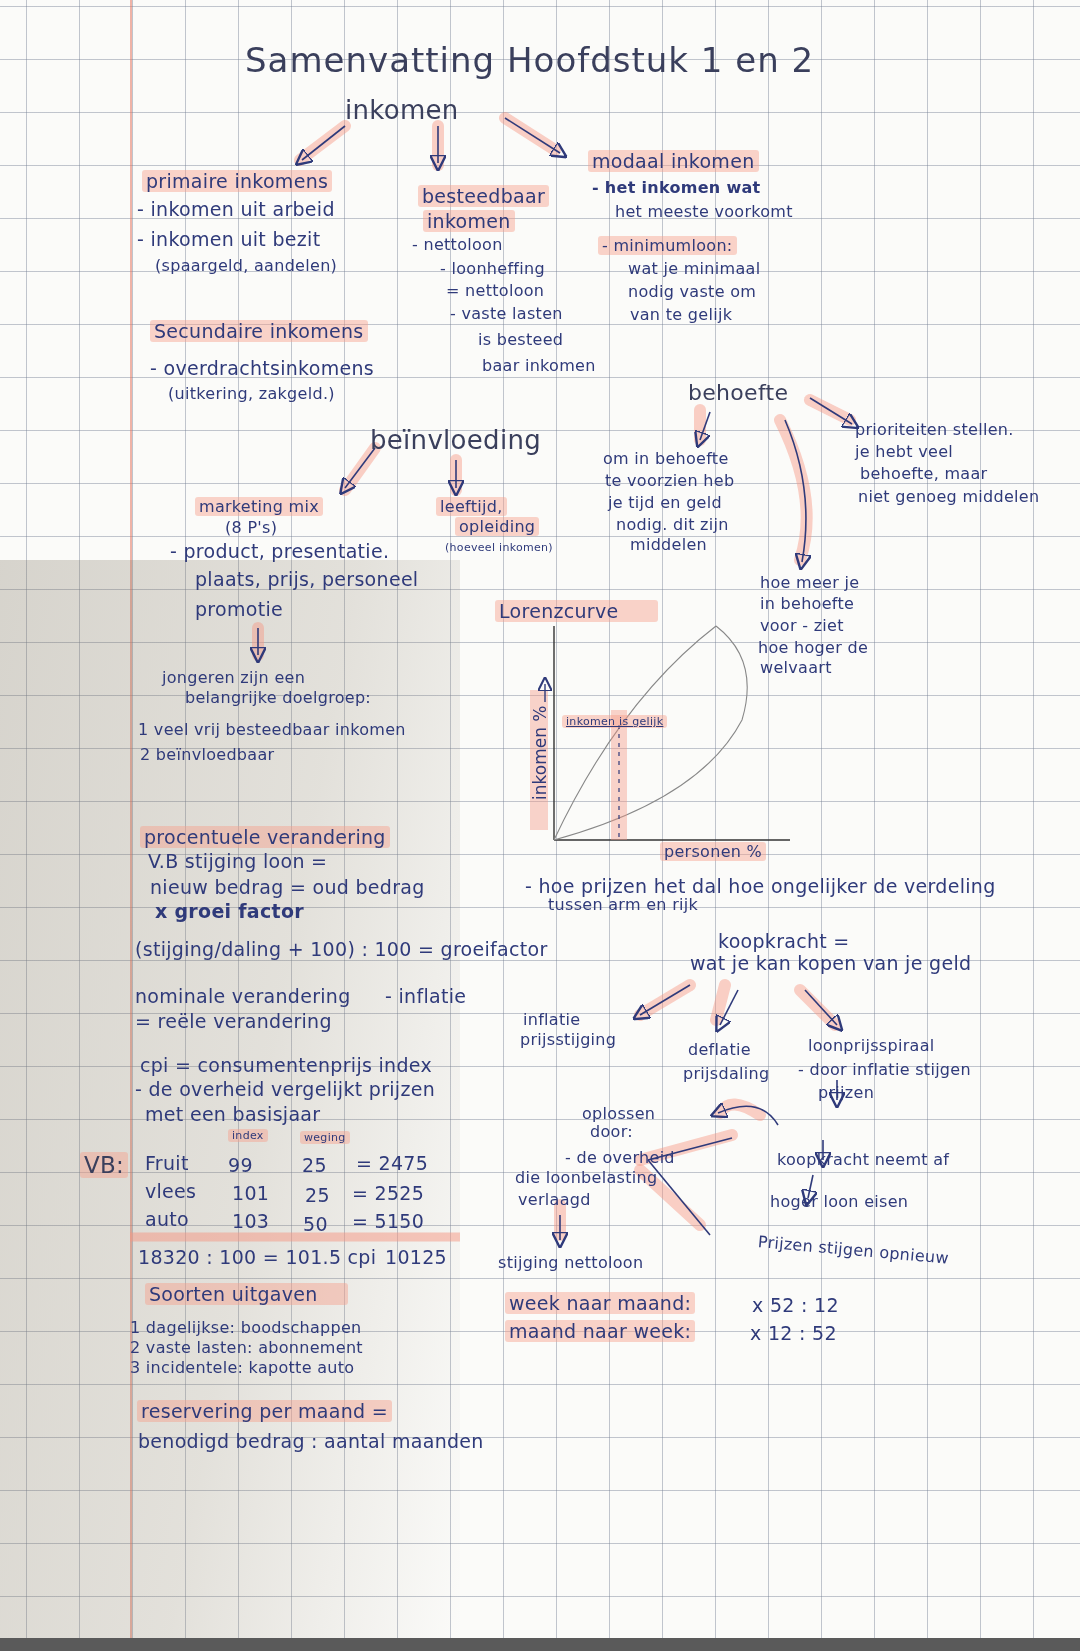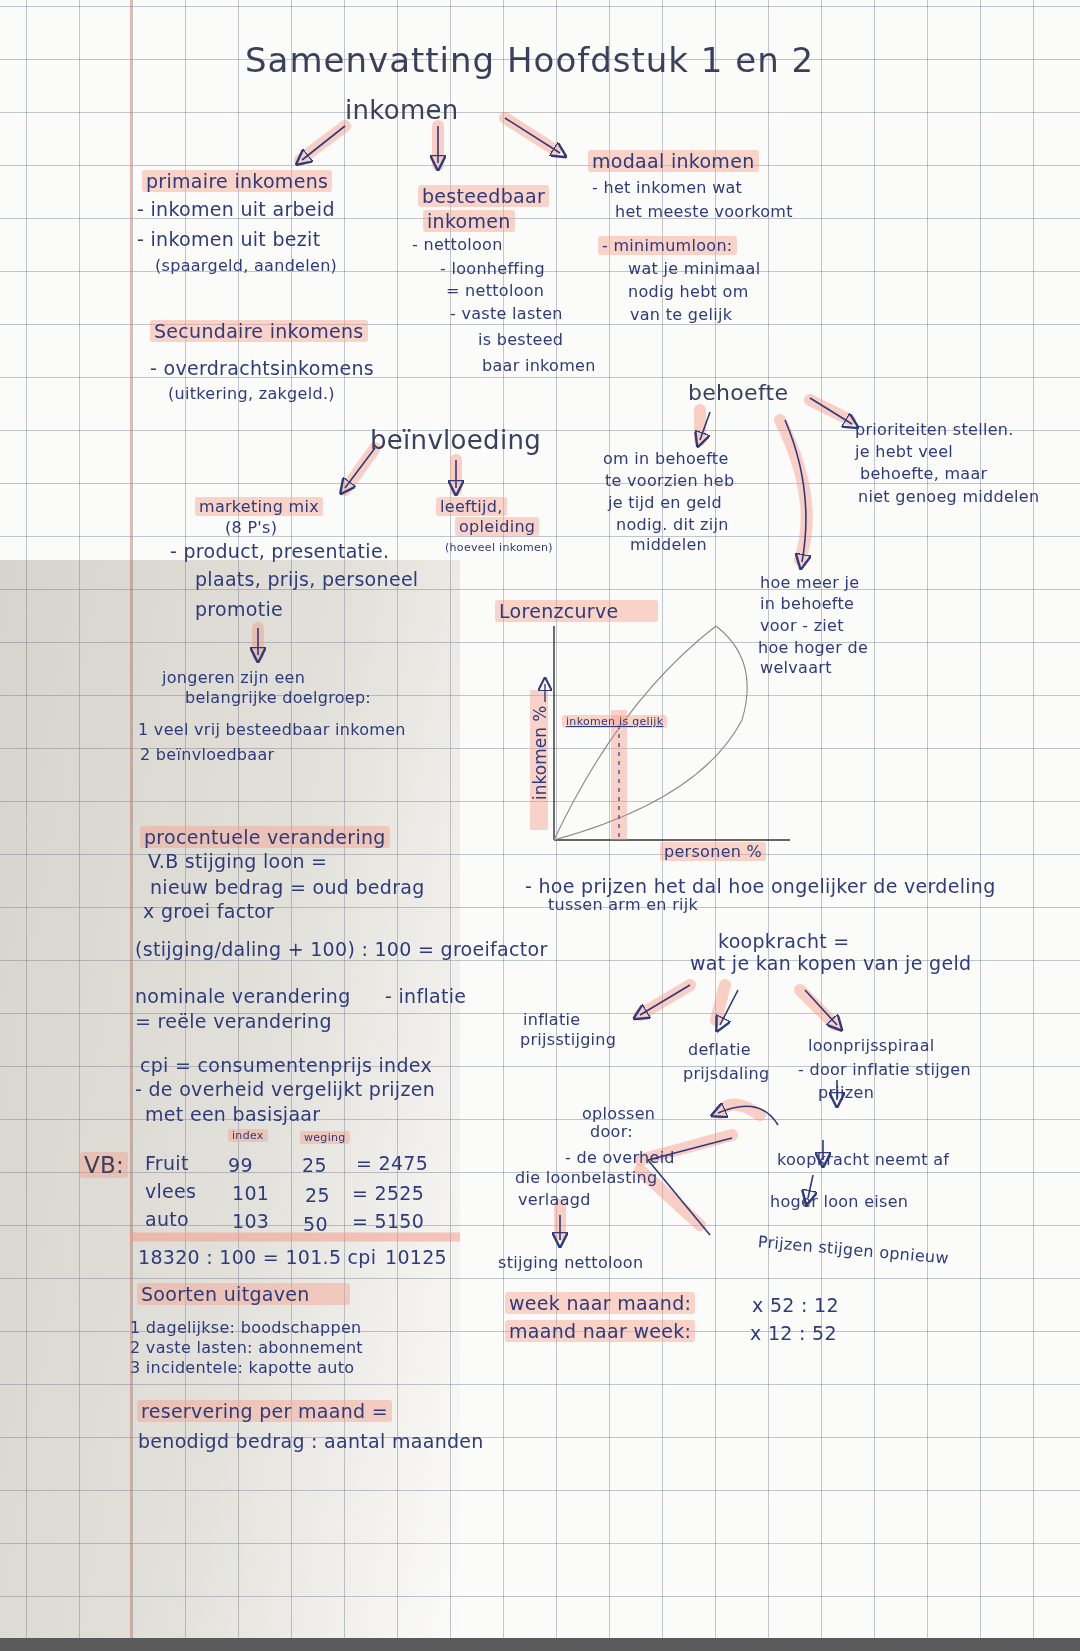--- a/index.html
+++ b/index.html
@@ -131,25 +131,25 @@
 <div class="t" style="left:418px;top:185px;"><span class="hl">besteedbaar</span></div>
 <div class="t" style="left:423px;top:210px;"><span class="hl">inkomen</span></div>
 <div class="t sm" style="left:412px;top:235px;">- nettoloon</div>
 <div class="t sm" style="left:440px;top:259px;">- loonheffing</div>
 <div class="t sm" style="left:446px;top:281px;">= nettoloon</div>
 <div class="t sm" style="left:450px;top:304px;">- vaste lasten</div>
 <div class="t sm" style="left:478px;top:330px;">is besteed</div>
 <div class="t sm" style="left:482px;top:356px;">baar inkomen</div>
 
 <div class="t" style="left:588px;top:150px;"><span class="hl">modaal inkomen</span></div>
-<div class="t sm" style="left:592px;top:178px;">- het inkomen wat</div>
+<div class="t sm" style="left:592px;top:178px;font-weight:bold;">- het inkomen wat</div>
 <div class="t sm" style="left:615px;top:202px;">het meeste voorkomt</div>
 <div class="t sm" style="left:598px;top:236px;"><span class="hl">- minimumloon:</span></div>
 <div class="t sm" style="left:628px;top:259px;">wat je minimaal</div>
-<div class="t sm" style="left:628px;top:282px;">nodig hebt om</div>
+<div class="t sm" style="left:628px;top:282px;">nodig vaste om</div>
 <div class="t sm" style="left:630px;top:305px;">van te gelijk</div>
 
 <div class="t h" style="left:370px;top:425px;">beïnvloeding</div>
 <div class="t sm" style="left:195px;top:497px;"><span class="hl">marketing mix</span></div>
 <div class="t sm" style="left:225px;top:518px;">(8 P's)</div>
 <div class="t sm" style="left:436px;top:497px;"><span class="hl">leeftijd,</span></div>
 <div class="t sm" style="left:455px;top:517px;"><span class="hl">opleiding</span></div>
 <div class="t xs" style="left:445px;top:540px;">(hoeveel inkomen)</div>
 <div class="t" style="left:170px;top:540px;">- product, presentatie.</div>
 <div class="t" style="left:195px;top:568px;">plaats, prijs, personeel</div>
@@ -178,21 +178,21 @@
 <div class="t" style="left:495px;top:600px;"><span class="hl" style="padding:0 39px 0 4px;">Lorenzcurve</span></div>
 <div class="vlabel" style="left:530px;top:800px;">inkomen %</div>
 <div class="t xs" style="left:562px;top:714px;text-decoration:underline;"><span class="hl">inkomen is gelijk</span></div>
 <div class="t sm" style="left:660px;top:842px;"><span class="hl">personen %</span></div>
 <div class="t" style="left:525px;top:875px;">- hoe prijzen het dal hoe ongelijker de verdeling</div>
 <div class="t sm" style="left:548px;top:895px;">tussen arm en rijk</div>
 
 <div class="t" style="left:140px;top:826px;"><span class="hl">procentuele verandering</span></div>
 <div class="t" style="left:148px;top:850px;">V.B stijging loon =</div>
 <div class="t" style="left:150px;top:876px;">nieuw bedrag = oud bedrag</div>
-<div class="t" style="left:143px;top:900px;">x groei factor</div>
+<div class="t" style="left:155px;top:900px;font-weight:bold;">x groei factor</div>
 <div class="t" style="left:135px;top:938px;">(stijging/daling + 100) : 100 = groeifactor</div>
 
 <div class="t" style="left:135px;top:985px;">nominale verandering</div>
 <div class="t" style="left:385px;top:985px;">- inflatie</div>
 <div class="t" style="left:135px;top:1010px;">= reële verandering</div>
 
 <div class="t" style="left:140px;top:1054px;">cpi = consumentenprijs index</div>
 <div class="t" style="left:135px;top:1078px;">- de overheid vergelijkt prijzen</div>
 <div class="t" style="left:145px;top:1103px;">met een basisjaar</div>
 <div class="t xs" style="left:228px;top:1128px;"><span class="hl">index</span></div>
@@ -208,21 +208,21 @@
   <div class="t" style="left:305px;top:1184px;">25</div>
   <div class="t" style="left:352px;top:1182px;">= 2525</div>
   <div class="t" style="left:145px;top:1208px;">auto</div>
   <div class="t" style="left:232px;top:1210px;">103</div>
   <div class="t" style="left:303px;top:1213px;">50</div>
   <div class="t" style="left:352px;top:1210px;">= 5150</div>
 </div>
 <div class="t" style="left:138px;top:1246px;">18320 : 100 = 101.5 cpi</div>
 <div class="t" style="left:385px;top:1246px;">10125</div>
 
-<div class="t" style="left:137px;top:1283px;"><span class="hl" style="padding-right:40px;">Soorten uitgaven</span></div>
+<div class="t" style="left:137px;top:1283px;"><span class="hl" style="padding-right:30px;margin-left:8px;">Soorten uitgaven</span></div>
 <div class="t sm" style="left:130px;top:1318px;">1 dagelijkse: boodschappen</div>
 <div class="t sm" style="left:130px;top:1338px;">2 vaste lasten: abonnement</div>
 <div class="t sm" style="left:130px;top:1358px;">3 incidentele: kapotte auto</div>
 
 <div class="t" style="left:137px;top:1400px;"><span class="hl">reservering per maand =</span></div>
 <div class="t" style="left:138px;top:1430px;">benodigd bedrag : aantal maanden</div>
 
 <div class="t" style="left:718px;top:930px;">koopkracht =</div>
 <div class="t" style="left:690px;top:952px;">wat je kan kopen van je geld</div>
 <div class="t sm" style="left:523px;top:1010px;">inflatie</div>

